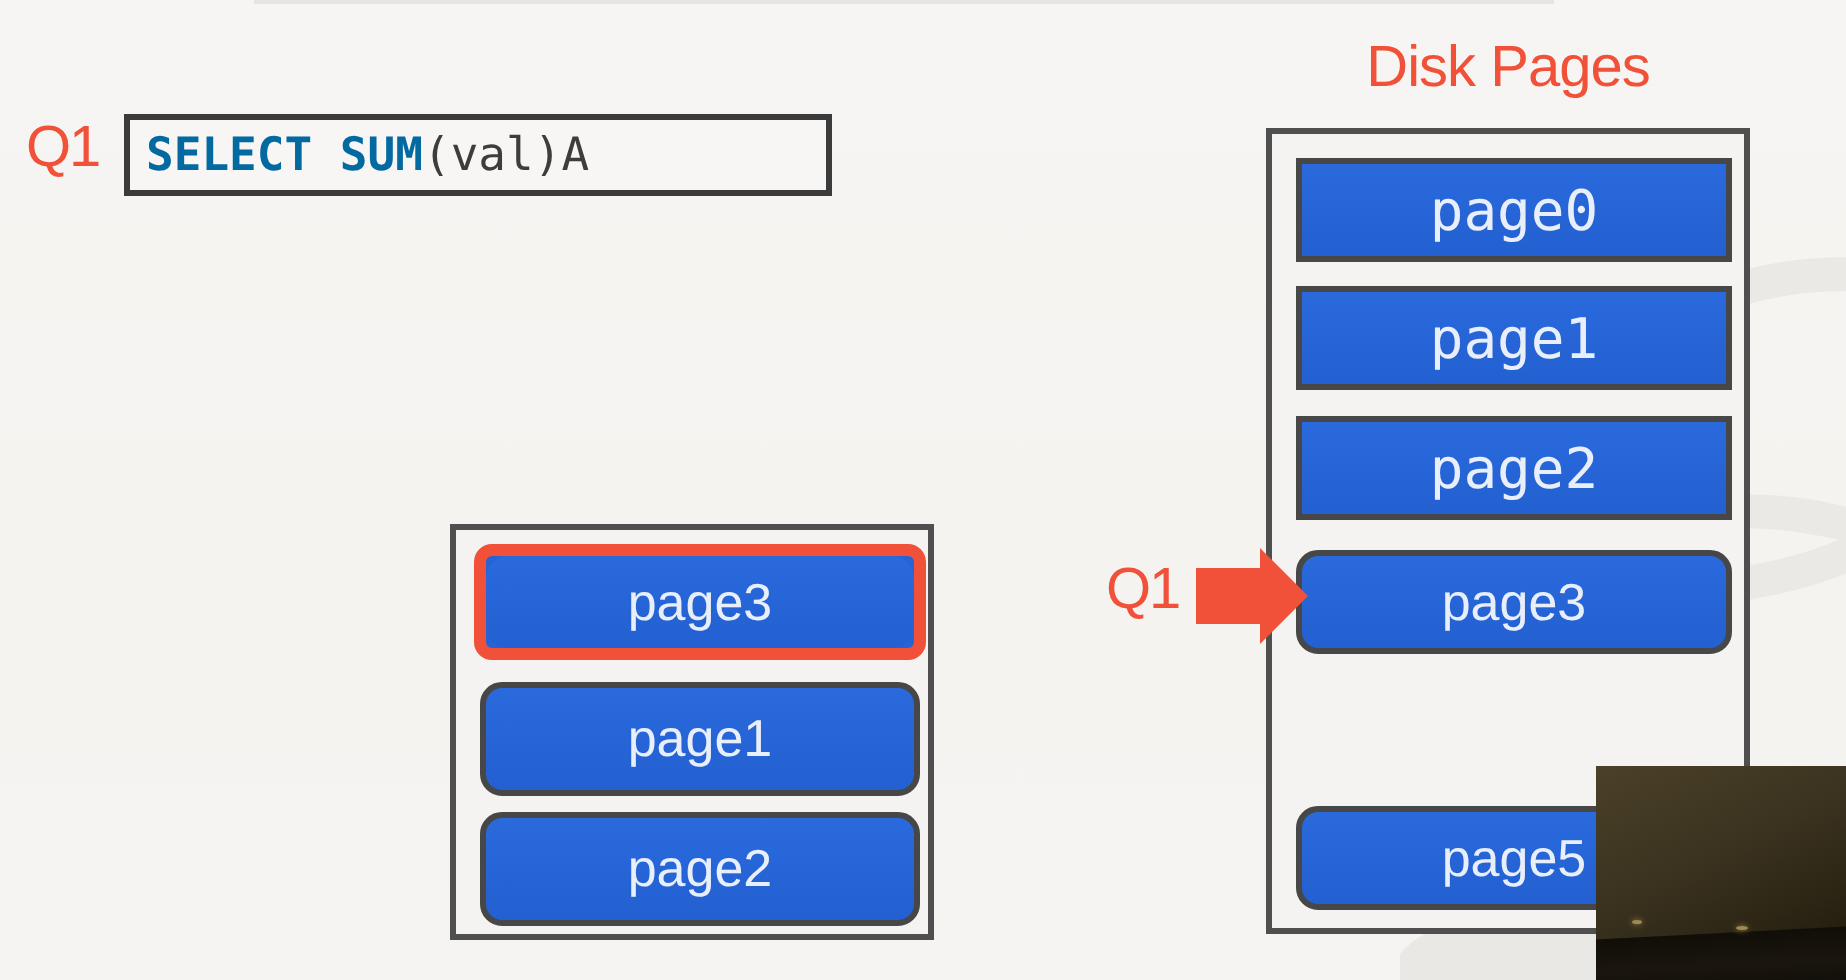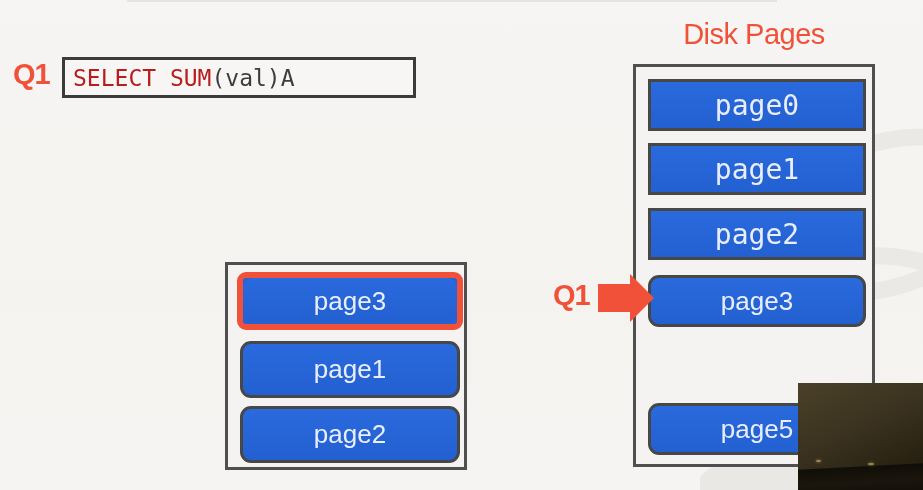--- a/index.html
+++ b/index.html
@@ -5,34 +5,34 @@
   html,body{margin:0;padding:0;background:#d8d8d8;}
   .stage{
     position:relative;width:923px;height:490px;overflow:hidden;
     background:linear-gradient(180deg,#f6f5f3 0%,#f4f3f0 60%,#f5f4f2 100%);
     font-family:"Liberation Sans",sans-serif;
   }
   .topline{position:absolute;left:127px;top:0;width:650px;height:2px;background:#e6e4e1;}
   .watermark{position:absolute;left:700px;top:95px;pointer-events:none;}
 
   
-  .q1label{position:absolute;font-weight:bold;font-size:29px;color:#F05138;letter-spacing:-1px;}
+  .q1label{position:absolute;font-weight:normal;font-size:29px;color:#F05138;letter-spacing:-1px;}
   .q1-query{left:13px;top:58px;}
   .q1-pointer{left:553px;top:279px;}
   .title{position:absolute;font-weight:normal;color:#F05138;text-align:center;letter-spacing:-0.5px;}
   .bp-title{left:225px;width:242px;top:219px;font-size:28px;}
   .disk-title{left:629px;width:250px;top:18px;font-size:29px;}
 
   
   .sqlbox{
     position:absolute;left:62px;top:57px;width:354px;height:41px;box-sizing:border-box;
     border:3px solid #3b3b3b;background:#f7f6f4;display:flex;align-items:center;
     padding-left:8px;font-family:"DejaVu Sans Mono",monospace;font-size:23px;white-space:pre;
   }
-  .sqlbox .kw{font-weight:normal;color:#b91c1c;}
+  .sqlbox .kw{font-weight:bold;color:#0369a1;}
   .sqlbox .plain{font-weight:normal;color:#3d3d3d;}
 
   
   .container{position:absolute;box-sizing:border-box;border:3px solid #4f4f4f;background:#f4f3f1;}
   .bp-container{left:225px;top:262px;width:242px;height:208px;}
   .disk-container{left:633px;top:64px;width:242px;height:403px;}
 
   
   .page{
     position:absolute;box-sizing:border-box;border:3px solid #474747;

